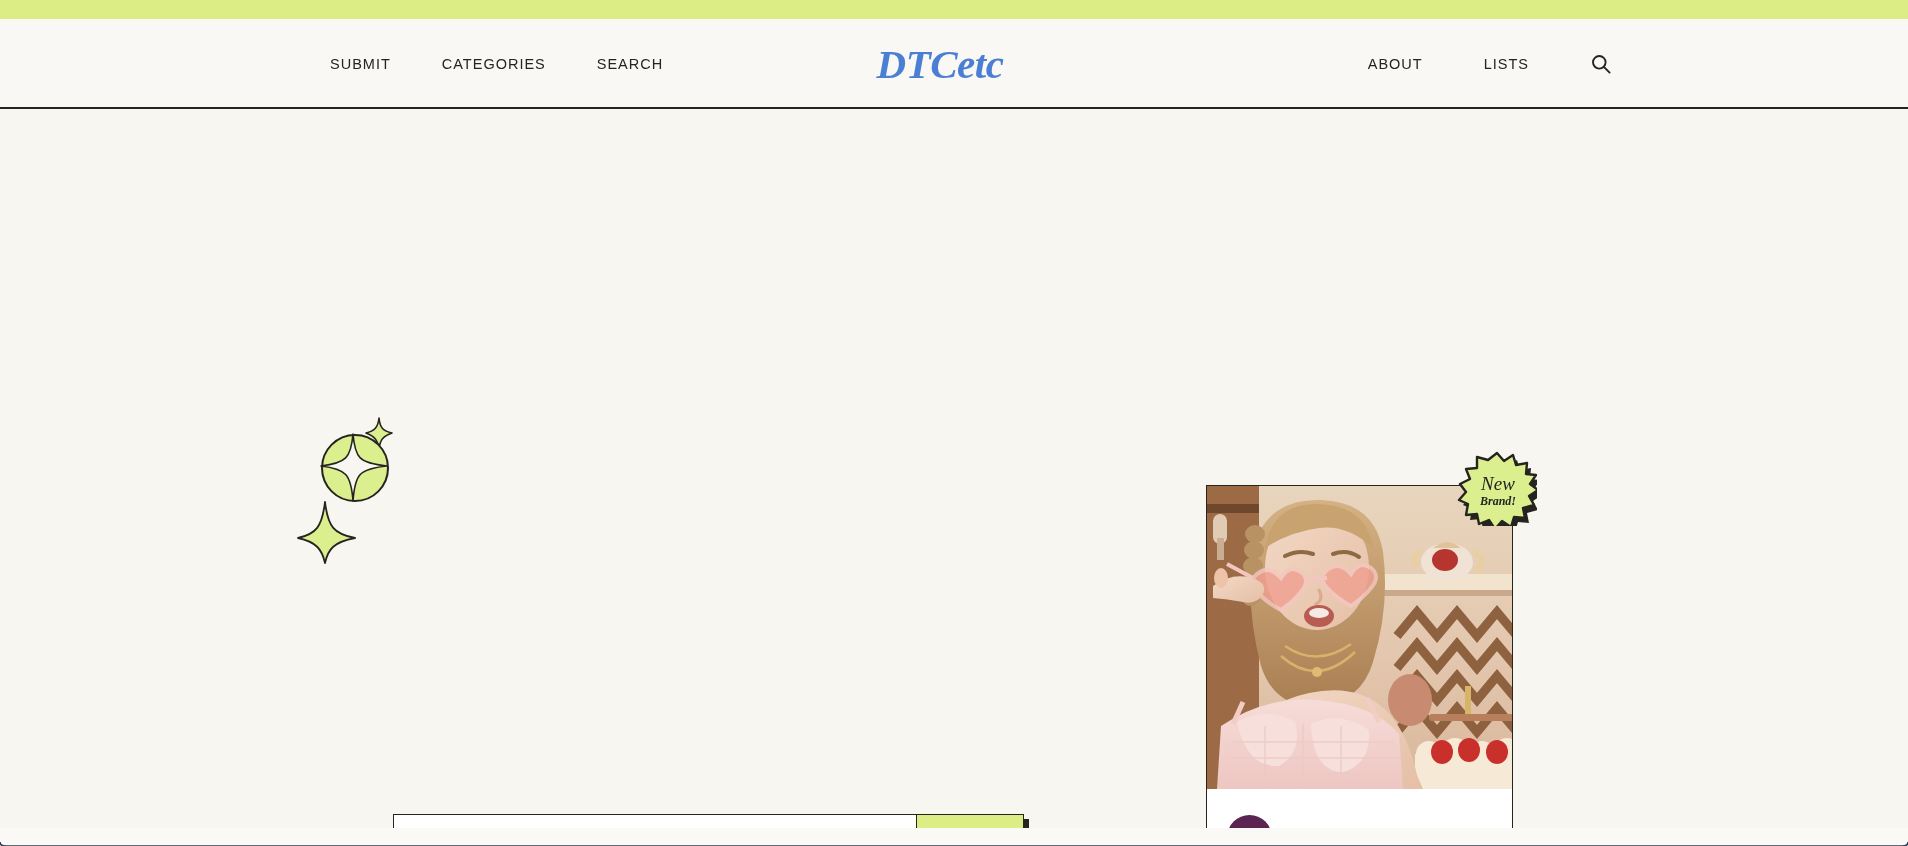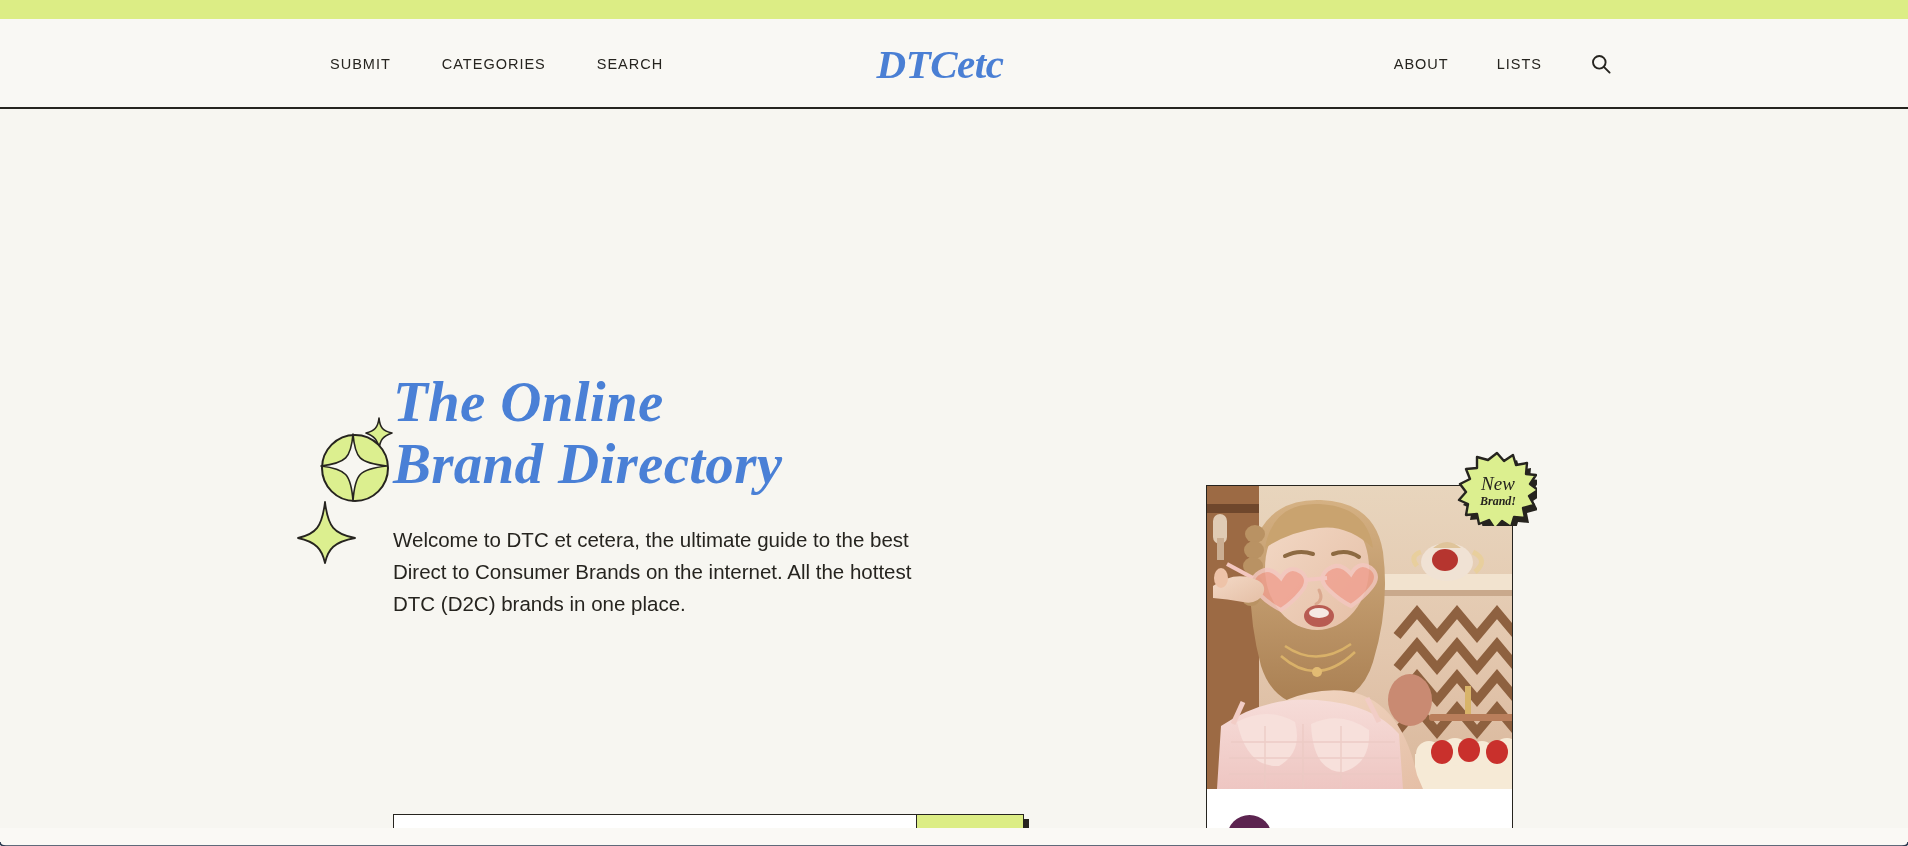--- a/index.html
+++ b/index.html
@@ -30,21 +30,21 @@
     width:1908px; height:90px;
     background:#f9f8f4;
     border-bottom:2px solid #26241f;
   }
   .nav-left {
     position:absolute; left:330px; top:0; height:90px;
     display:flex; align-items:center; gap:51px;
   }
   .nav-right {
     position:absolute; right:296px; top:0; height:90px;
-    display:flex; align-items:center; gap:48px;
+    display:flex; align-items:center; gap:61px;
   }
   .nav-link {
     font-family:"Liberation Sans", sans-serif;
     font-size:14.5px;
     letter-spacing:1.0px;
     color:#26241f;
     text-decoration:none;
     white-space:nowrap;
     cursor:pointer;
   }
@@ -257,27 +257,20 @@
 
         <g>
           <circle cx="60" cy="62" r="33" fill="#dcef8f" stroke="#26241f" stroke-width="2"></circle>
           <path d="M58,28 C60,52 64,57 92,60 C64,63 60,68 58,95 C56,68 51,63 26,60 C51,57 56,52 58,28 Z" fill="#f7f6f1" stroke="#26241f" stroke-width="1.6" stroke-linejoin="round"></path>
         </g>
 
         <path d="M30,96 C33,121 39,128 60,132 C39,136 33,143 30,157 C27,143 21,136 3,132 C21,128 27,121 30,96 Z" fill="#dcef8f" stroke="#26241f" stroke-width="1.8" stroke-linejoin="round"></path>
       </svg>
     </div>
 
-    <div class="hero-left">
-      <h1 class="headline">The Online
-Brand Directory</h1>
-      <p class="lede">Welcome to DTC et cetera, the ultimate guide to the best
-Direct to Consumer Brands on the internet. All the hottest
-DTC (D2C) brands in one place.</p>
-    </div>
 
     <div class="search-row">
       <div class="search-field-wrap">
         <input class="search-input" type="text" placeholder="SEARCH BRANDS" style="">
       </div>
       <div class="search-btn-wrap">
         <div class="search-btn-shadow"></div>
         <button class="search-btn">SEARCH</button>
       </div>
     </div>

